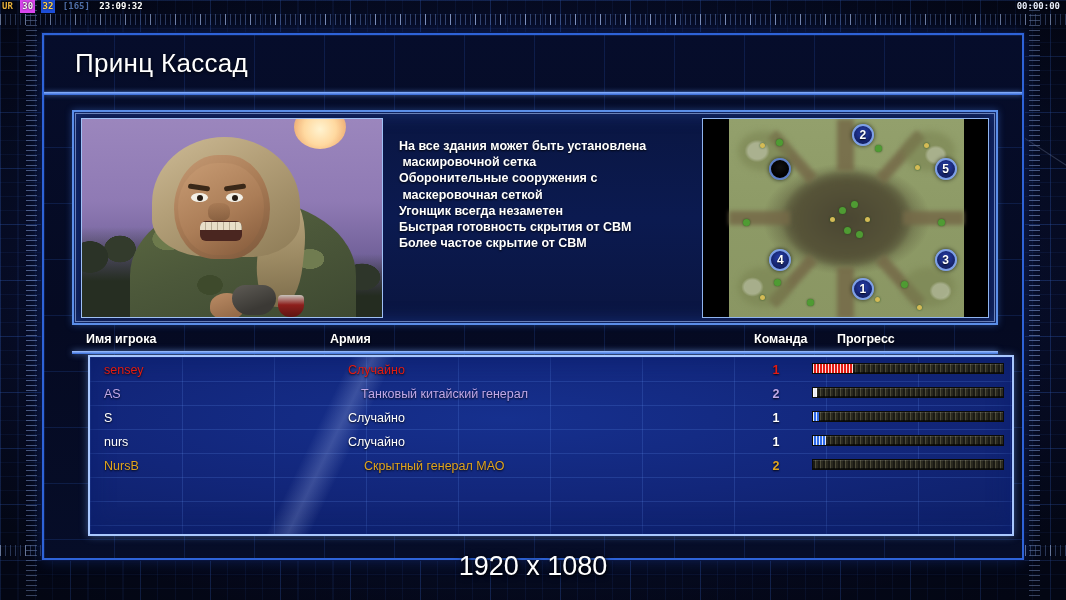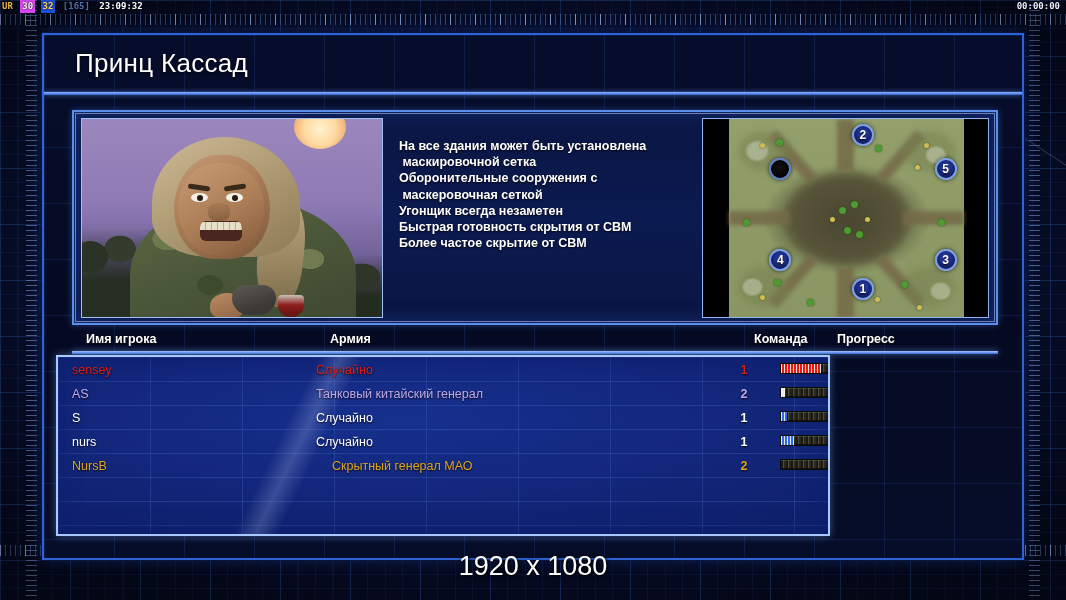--- a/index.html
+++ b/index.html
@@ -360,22 +360,22 @@
     text-shadow: 0 1px 2px rgba(0,0,0,.9);
   }
   .list-head .col { position: absolute; top: 0; }
   .list-rule {
     position: absolute; left: 28px; top: 316px; width: 926px; height: 3px;
     background: linear-gradient(to bottom, #a8c6ff, #3268d8);
     box-shadow: 0 0 6px rgba(120,170,255,.65);
   }
 
   .list-panel {
-    position: absolute; left: 12px; top: 320px;
-    width: 774px; height: 181px;
+    position: absolute; left: 44px; top: 320px;
+    width: 926px; height: 181px;
     border: 2px solid #a9c8ff;
     background:
       repeating-linear-gradient(to right, rgba(90,135,230,.22) 0 1px, transparent 1px 92px),
       repeating-linear-gradient(to bottom, rgba(90,135,230,.22) 0 1px, transparent 1px 24px),
       radial-gradient(ellipse 90% 90% at 45% 35%, #16308e 0%, #12267a 50%, #0d1e63 100%);
     box-shadow: inset 0 0 22px rgba(10,30,110,.9), 0 0 8px rgba(120,170,255,.45);
     overflow: hidden;
   }
   .list-panel-streak {
     position: absolute; left: 120px; top: -20px;
@@ -557,21 +557,21 @@
             <span class="cell c-army" style="color: rgb(226, 27, 19);">Случайно</span>
             <span class="cell c-team" style="color: rgb(226, 27, 19);">1</span>
             <span class="cell c-prog">
               <div class="pbar">
                 <div class="pbar-fill" style="width: 21%; background-color: rgb(226, 27, 19);"></div>
               </div>
             </span>
           </div>
           <div class="row" style="top: 27px;">
             <span class="cell c-name" style="color: rgb(192, 168, 232);">AS</span>
-            <span class="cell c-army" style="color: rgb(192, 168, 232);">Танковый китайский генерал</span>
+            <span class="cell c-army" style="color: rgb(192, 168, 232); margin-left: 13px;">Танковый китайский генерал</span>
             <span class="cell c-team" style="color: rgb(192, 168, 232);">2</span>
             <span class="cell c-prog">
               <div class="pbar">
                 <div class="pbar-fill" style="width: 2%; background-color: rgb(232, 232, 240);"></div>
               </div>
             </span>
           </div>
           <div class="row" style="top: 51px;">
             <span class="cell c-name" style="color: rgb(255, 255, 255);">S</span>
             <span class="cell c-army" style="color: rgb(255, 255, 255);">Случайно</span>

